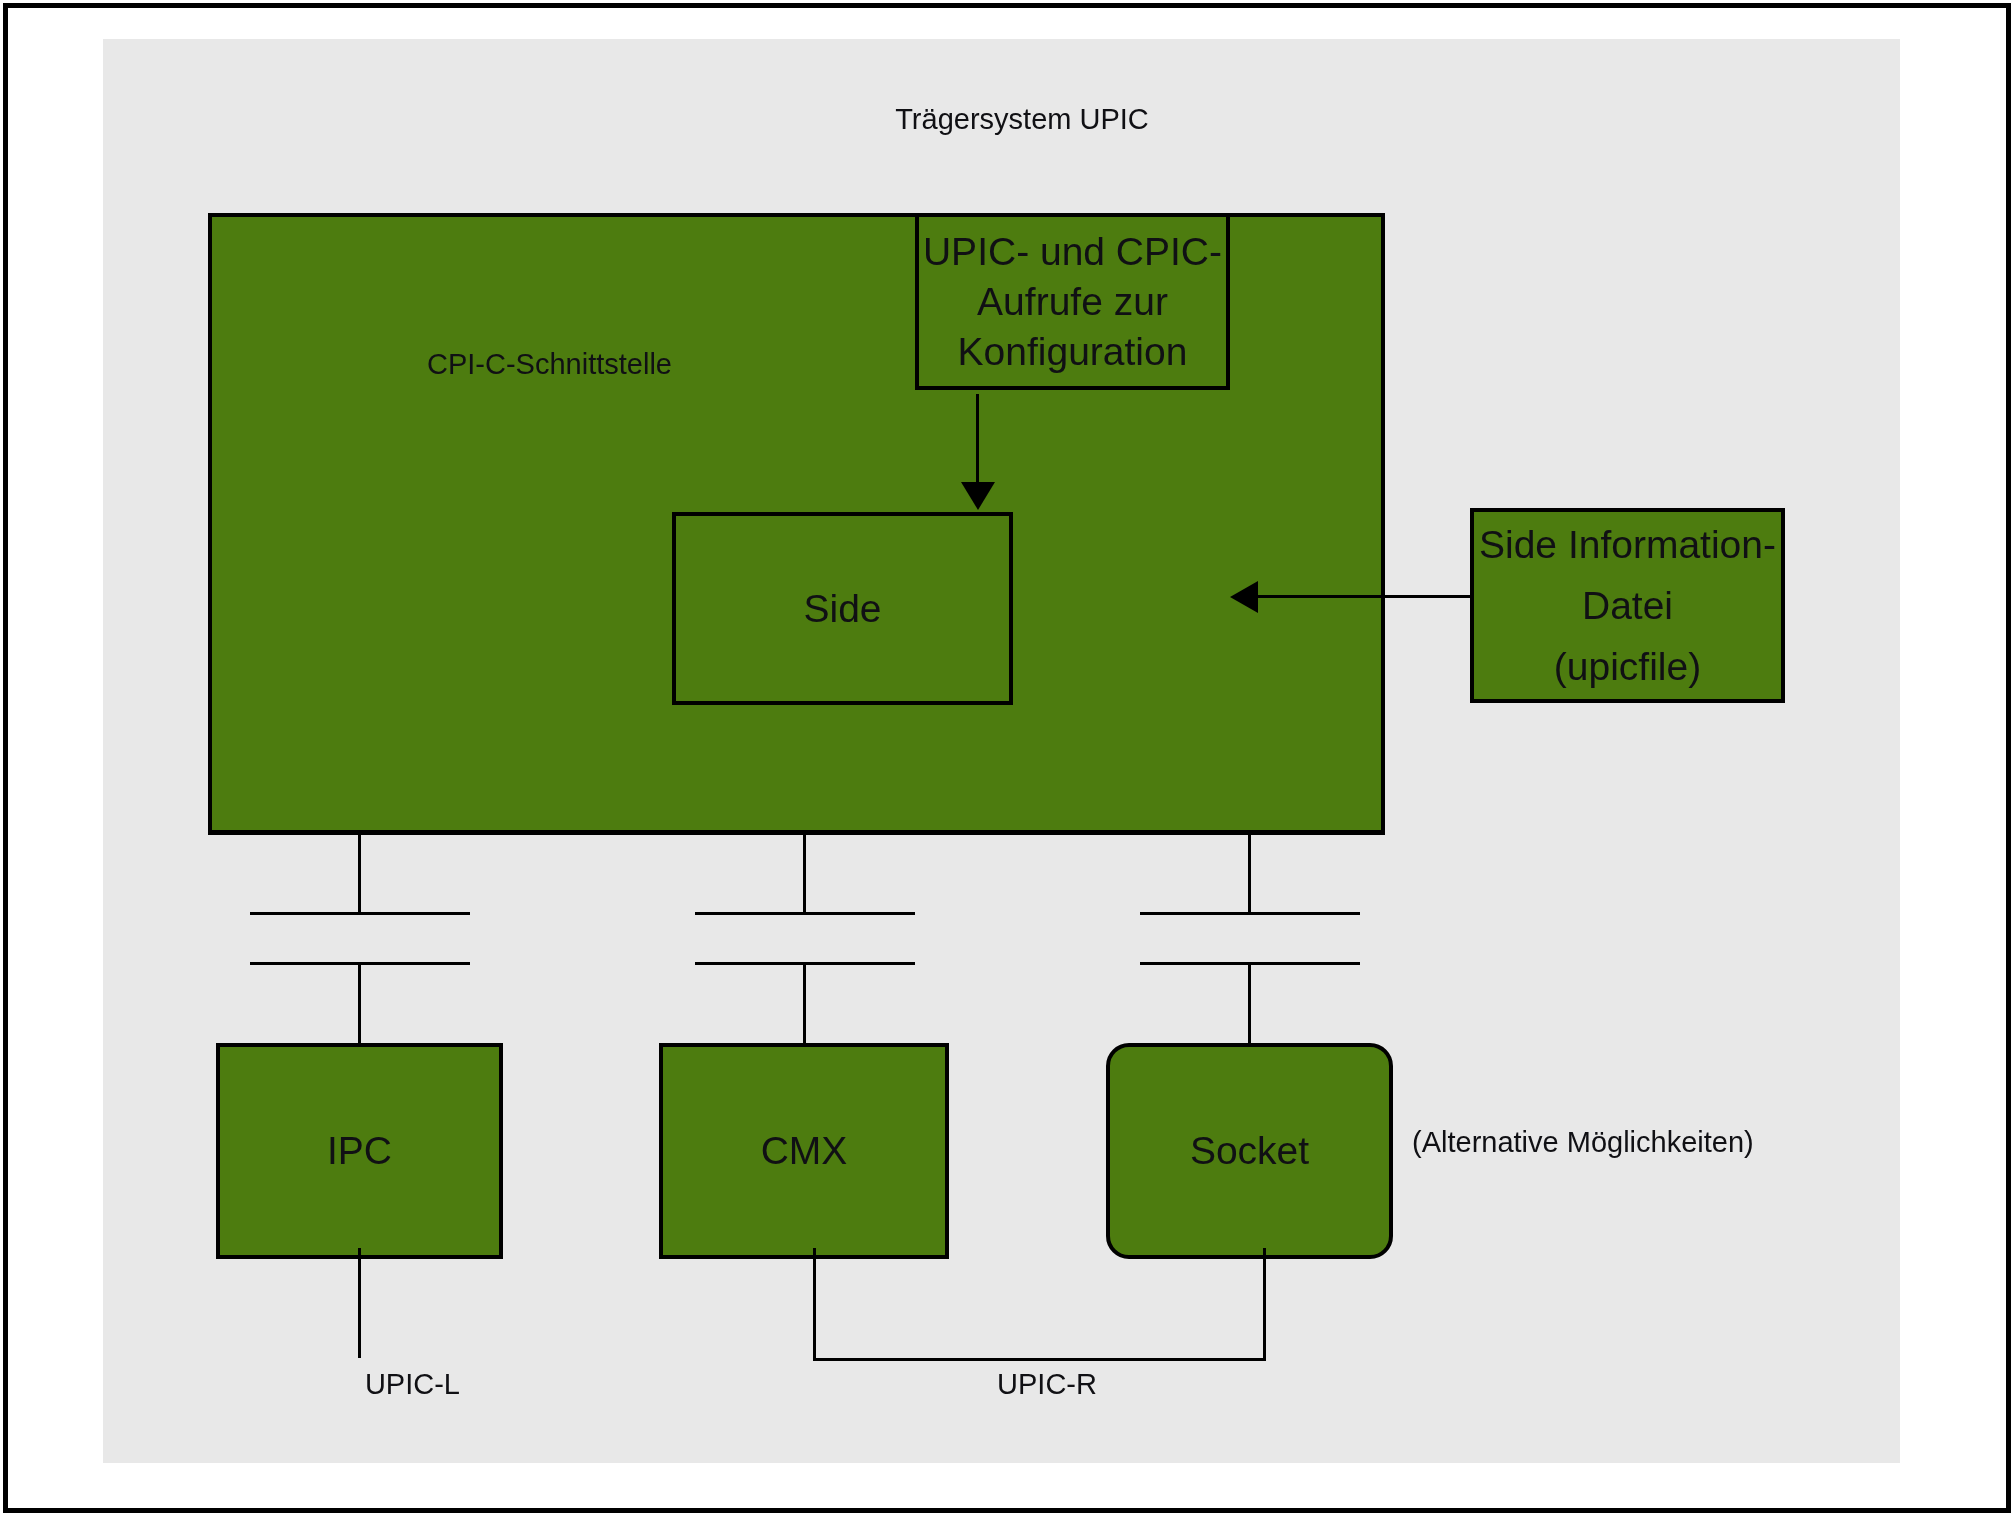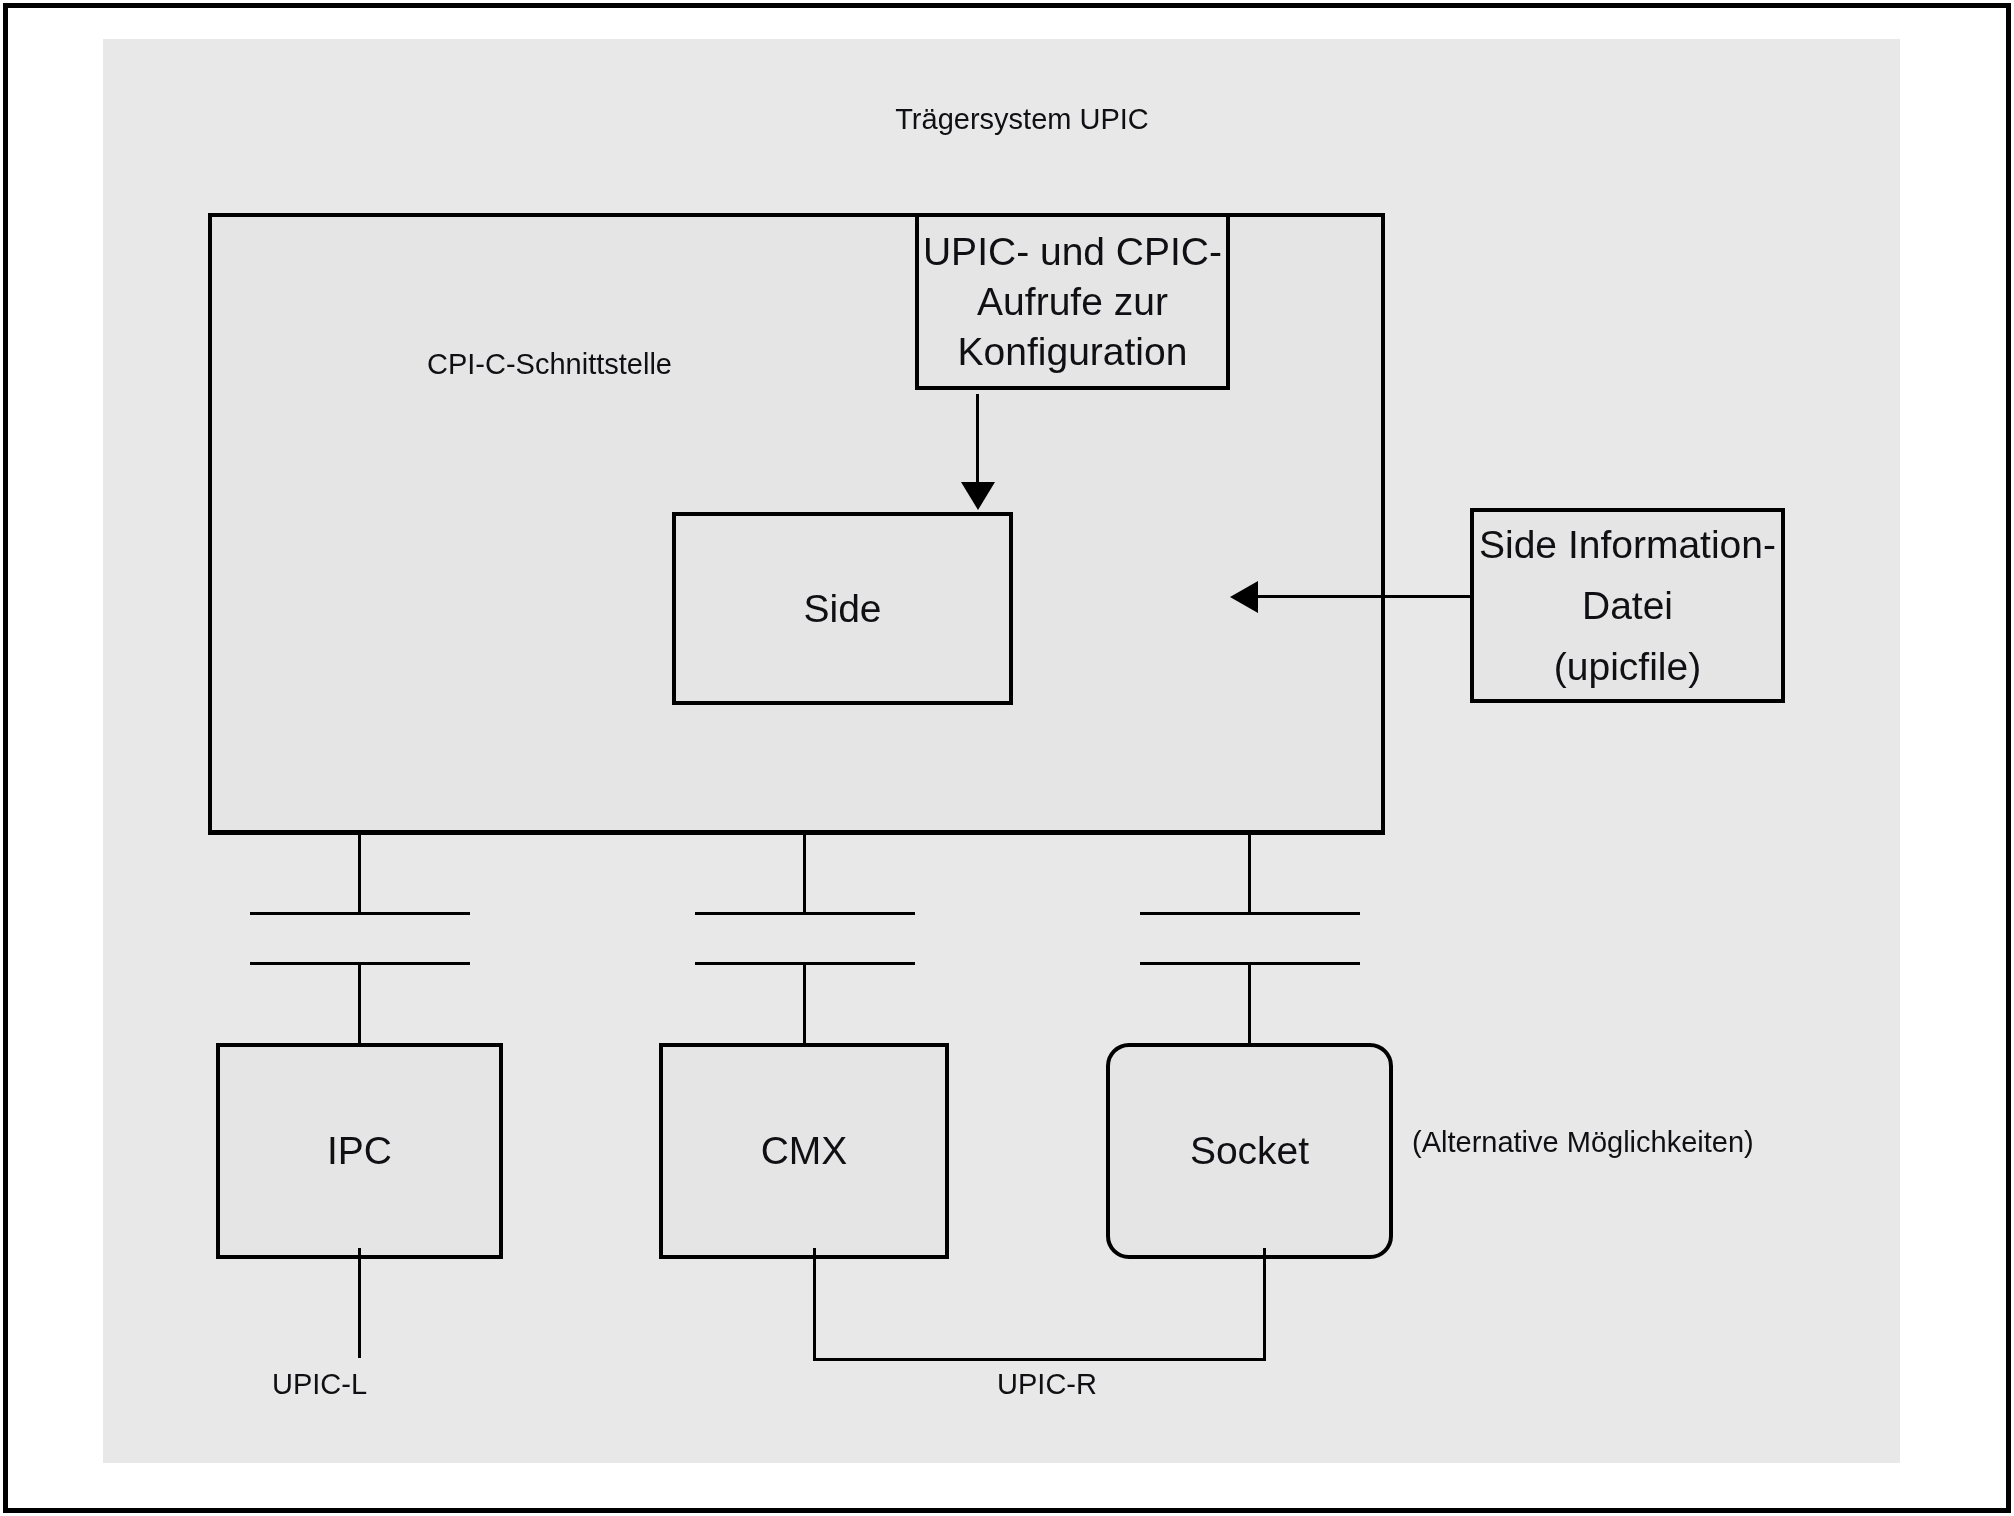--- a/index.html
+++ b/index.html
@@ -13,21 +13,21 @@
     position: absolute; left: 3px; top: 3px; right: 3px; bottom: 3px;
     border: 5px solid #000; background: #fff;
   }
   .panel {
     position: absolute; left: 103px; top: 39px; width: 1797px; height: 1424px;
     background: var(--panel-bg, #e8e8e8);
   }
   .txt { position: absolute; font-size: 29px; line-height: 44px; white-space: nowrap; }
   .title { left: 30px; right: 0; text-align: center; top: 97px; }
   .box {
-    position: absolute; background: #e5e5e5; border: 4px solid #000;
+    position: absolute; background: #4d7c0f; border: 4px solid #000;
     display: flex; flex-direction: column; align-items: center; justify-content: center;
     text-align: center; font-size: 39px;
   }
   .big-box   { left: 208px;  top: 213px;  width: 1177px; height: 622px; border-bottom-width: 5px; display: block; }
   .cfg-box   { left: 915px;  top: 213px;  width: 315px;  height: 177px; line-height: 50px; }
   .side-box  { left: 672px;  top: 512px;  width: 341px;  height: 193px; line-height: 63px; }
   .file-box  { left: 1470px; top: 508px;  width: 315px;  height: 195px; line-height: 49px; gap: 12px; }
   .tbox      { top: 1043px;  height: 216px; }
   .tbox-ipc    { left: 216px;  width: 287px; }
   .tbox-cmx    { left: 659px;  width: 290px; align-items: center; }
@@ -42,21 +42,21 @@
     border-left: 17px solid transparent; border-right: 17px solid transparent;
     border-top: 28px solid #000;
   }
   
   .arrow-left {
     position: absolute; width: 0; height: 0;
     border-top: 16px solid transparent; border-bottom: 16px solid transparent;
     border-right: 28px solid #000;
   }
   .alt-note { left: 1412px; top: 1120px; }
-  .lbl-upicl { left: 272px; width: 200px; text-align: left; top: 1362px; }
+  .lbl-upicl { left: 260px; width: 200px; text-align: right; top: 1362px; }
   .lbl-upicr { left: 947px; width: 200px; text-align: center; top: 1362px; }
 </style>
 </head>
 <body style="color: rgb(16, 16, 20);">
 
 <div class="frame"></div>
 <div class="panel"></div>
 
 <div class="txt title">Trägersystem UPIC</div>
 

